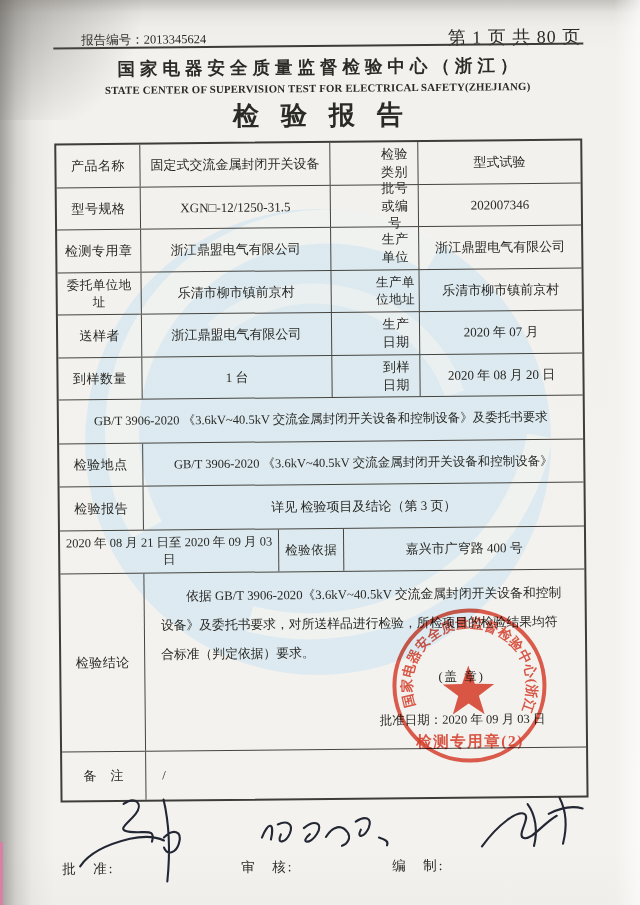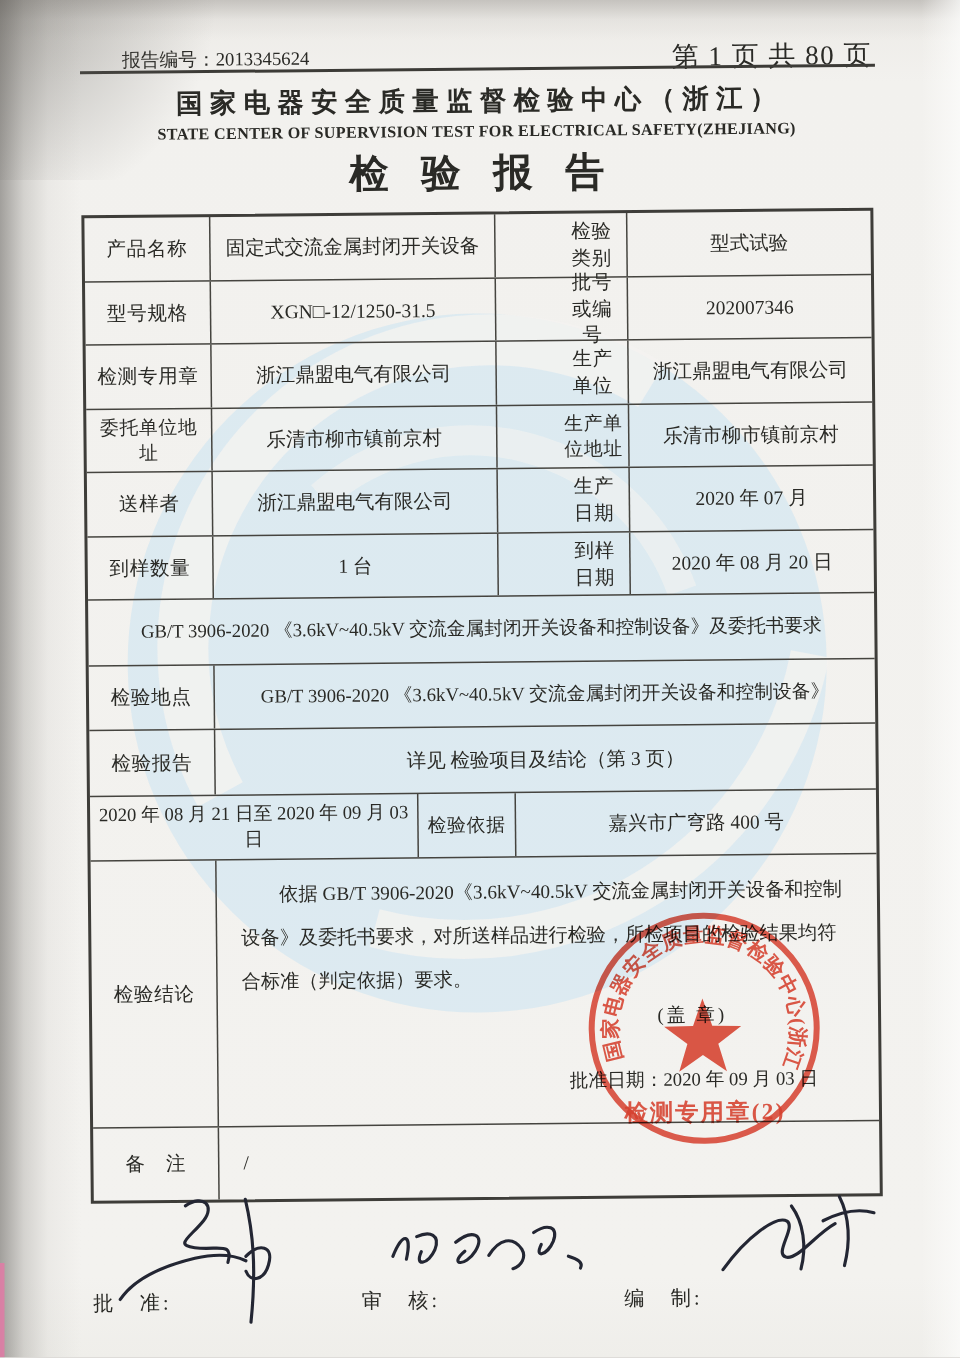--- a/index.html
+++ b/index.html
@@ -58,21 +58,21 @@
 
   
   #seal{position:absolute;left:0;top:0;z-index:4;mix-blend-mode:multiply;pointer-events:none;}
   #seal-hint{position:absolute;left:436px;top:670px;font-size:12.5px;z-index:3;letter-spacing:2px;}
   #approve-date{position:absolute;left:377px;top:713px;font-size:12.5px;z-index:3;}
 
   
   .sig-label{position:absolute;font-size:13.5px;z-index:3;letter-spacing:2px;margin-top:28px;}
   #lbl-approve{left:58px;top:830px;}
   #lbl-review{left:237px;top:830px;}
-  #lbl-prepare{left:412px;top:830px;}
+  #lbl-prepare{left:388px;top:830px;}
   #sigs{position:absolute;left:0;top:0;z-index:3;pointer-events:none;}
 </style>
 </head>
 <body>
 
 <div id="canvas">
   <div id="doc">
 
     <svg id="wm" width="640" height="905" viewBox="0 0 640 905">
       <circle cx="318" cy="442" r="233" fill="#bfe0f2" opacity="0.42"></circle>

